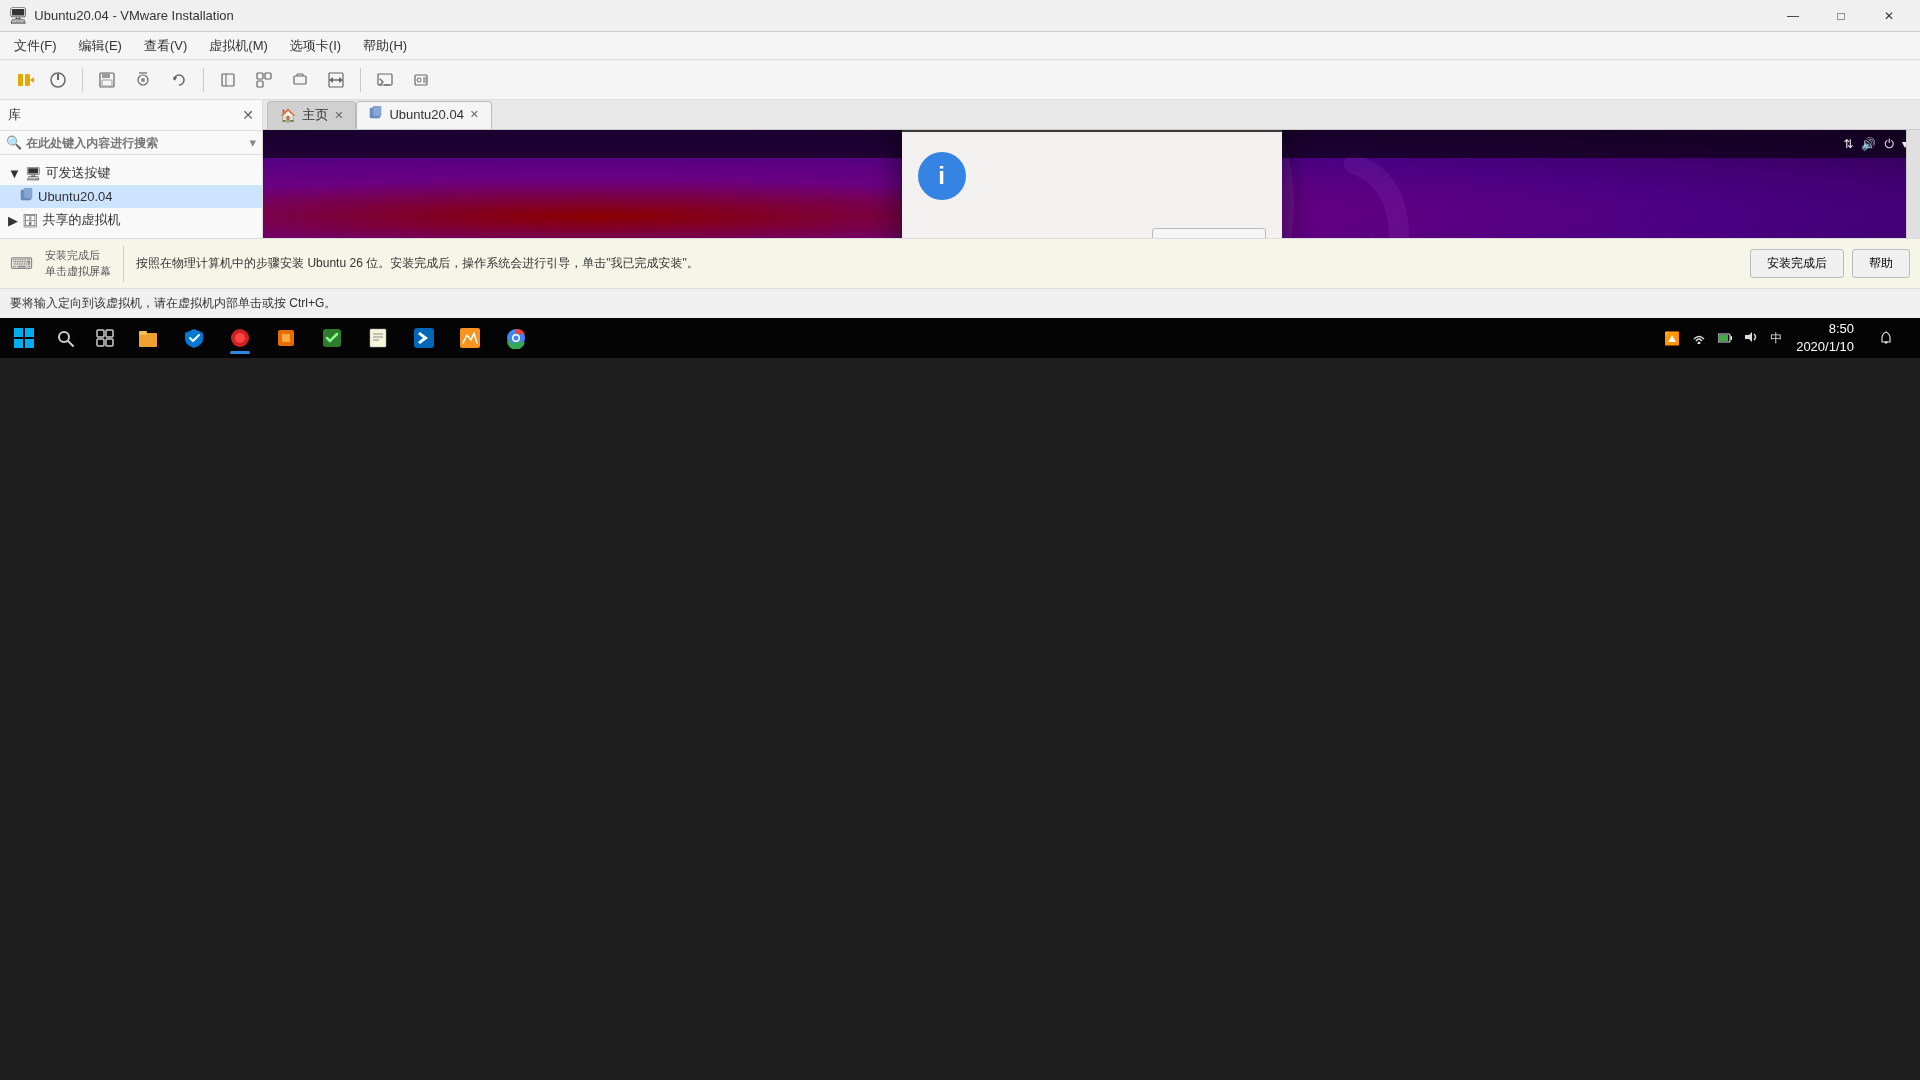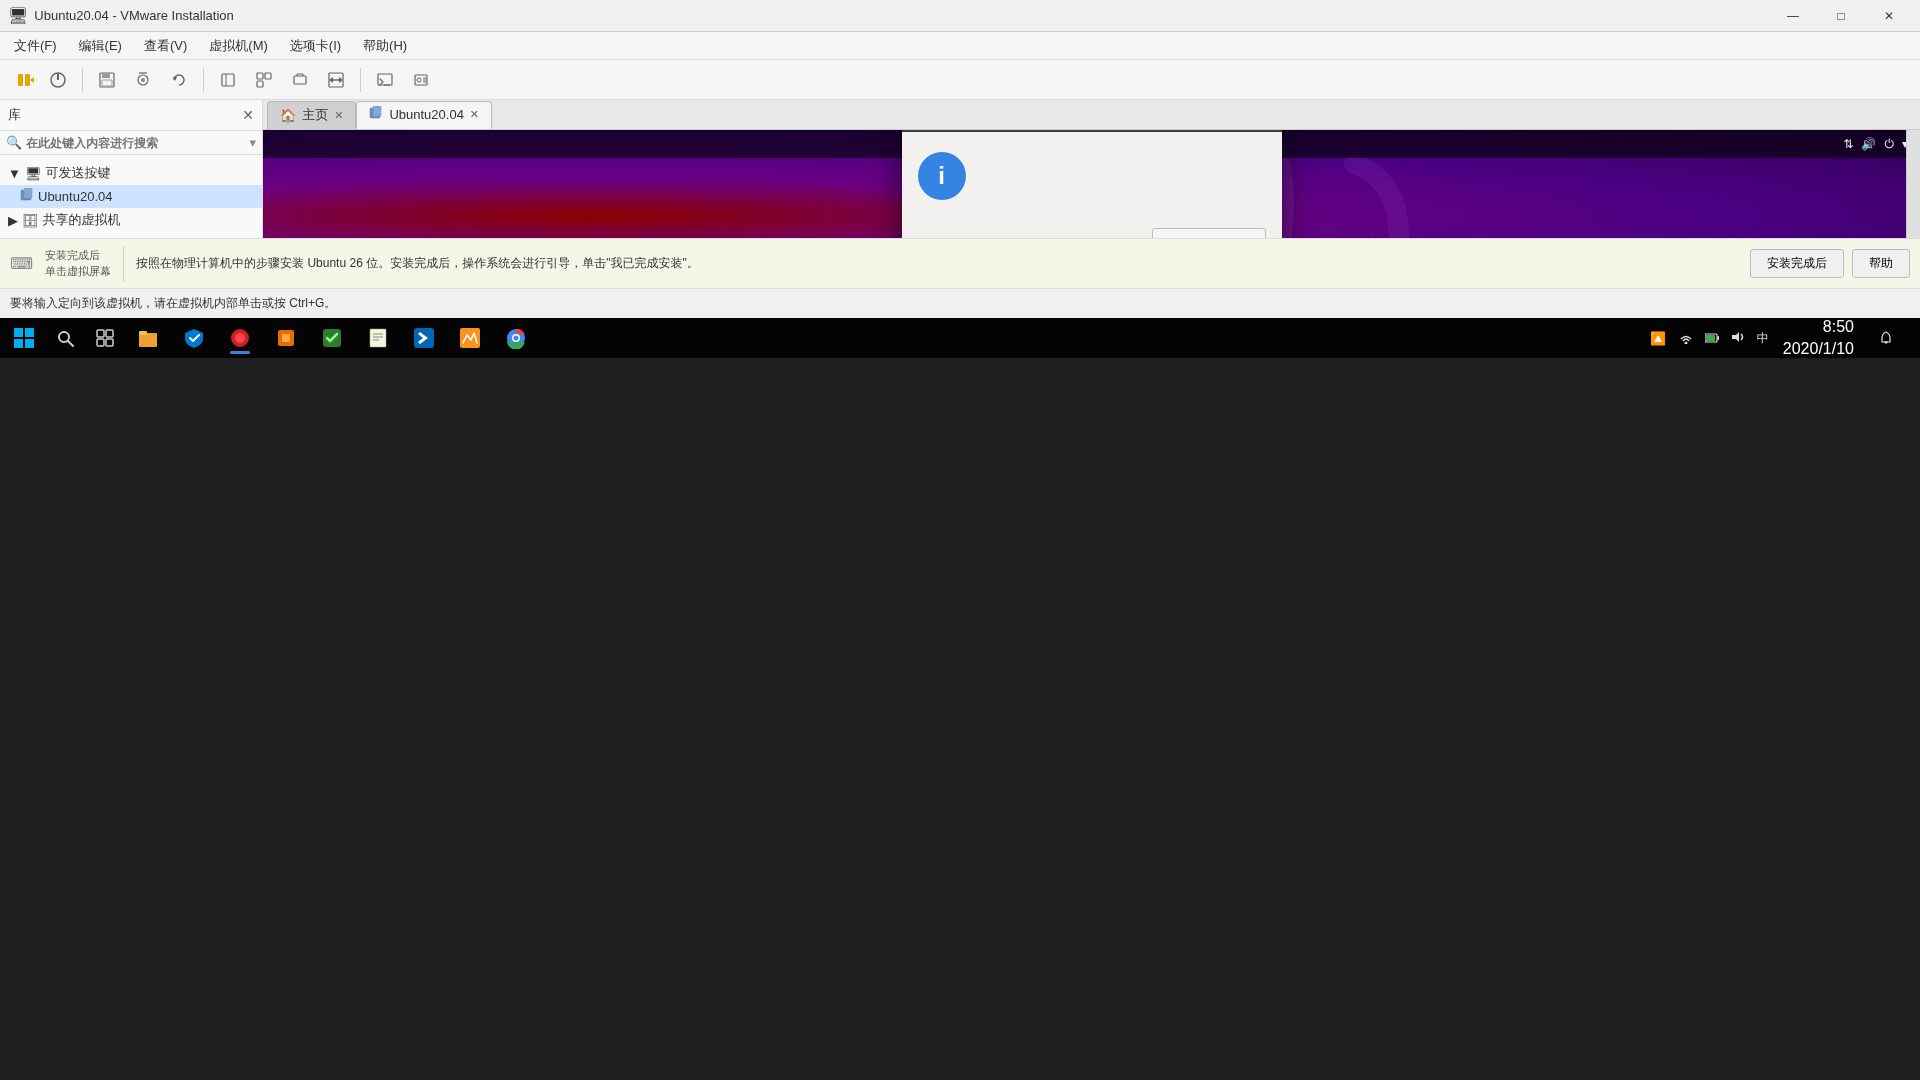--- a/index.html
+++ b/index.html
@@ -396,21 +396,21 @@
     .taskbar-right {
       margin-left: auto;
       display: flex;
       align-items: center;
       gap: 4px;
       padding-right: 8px;
     }
     .taskbar-clock {
       text-align: right;
       color: #fff;
-      font-size: 16px;
+      font-size: 13px;
       line-height: 1.4;
       cursor: pointer;
       padding: 2px 6px;
     }
     .taskbar-sys-icon {
       color: #ddd;
       font-size: 13px;
       padding: 4px;
       cursor: pointer;
     }

